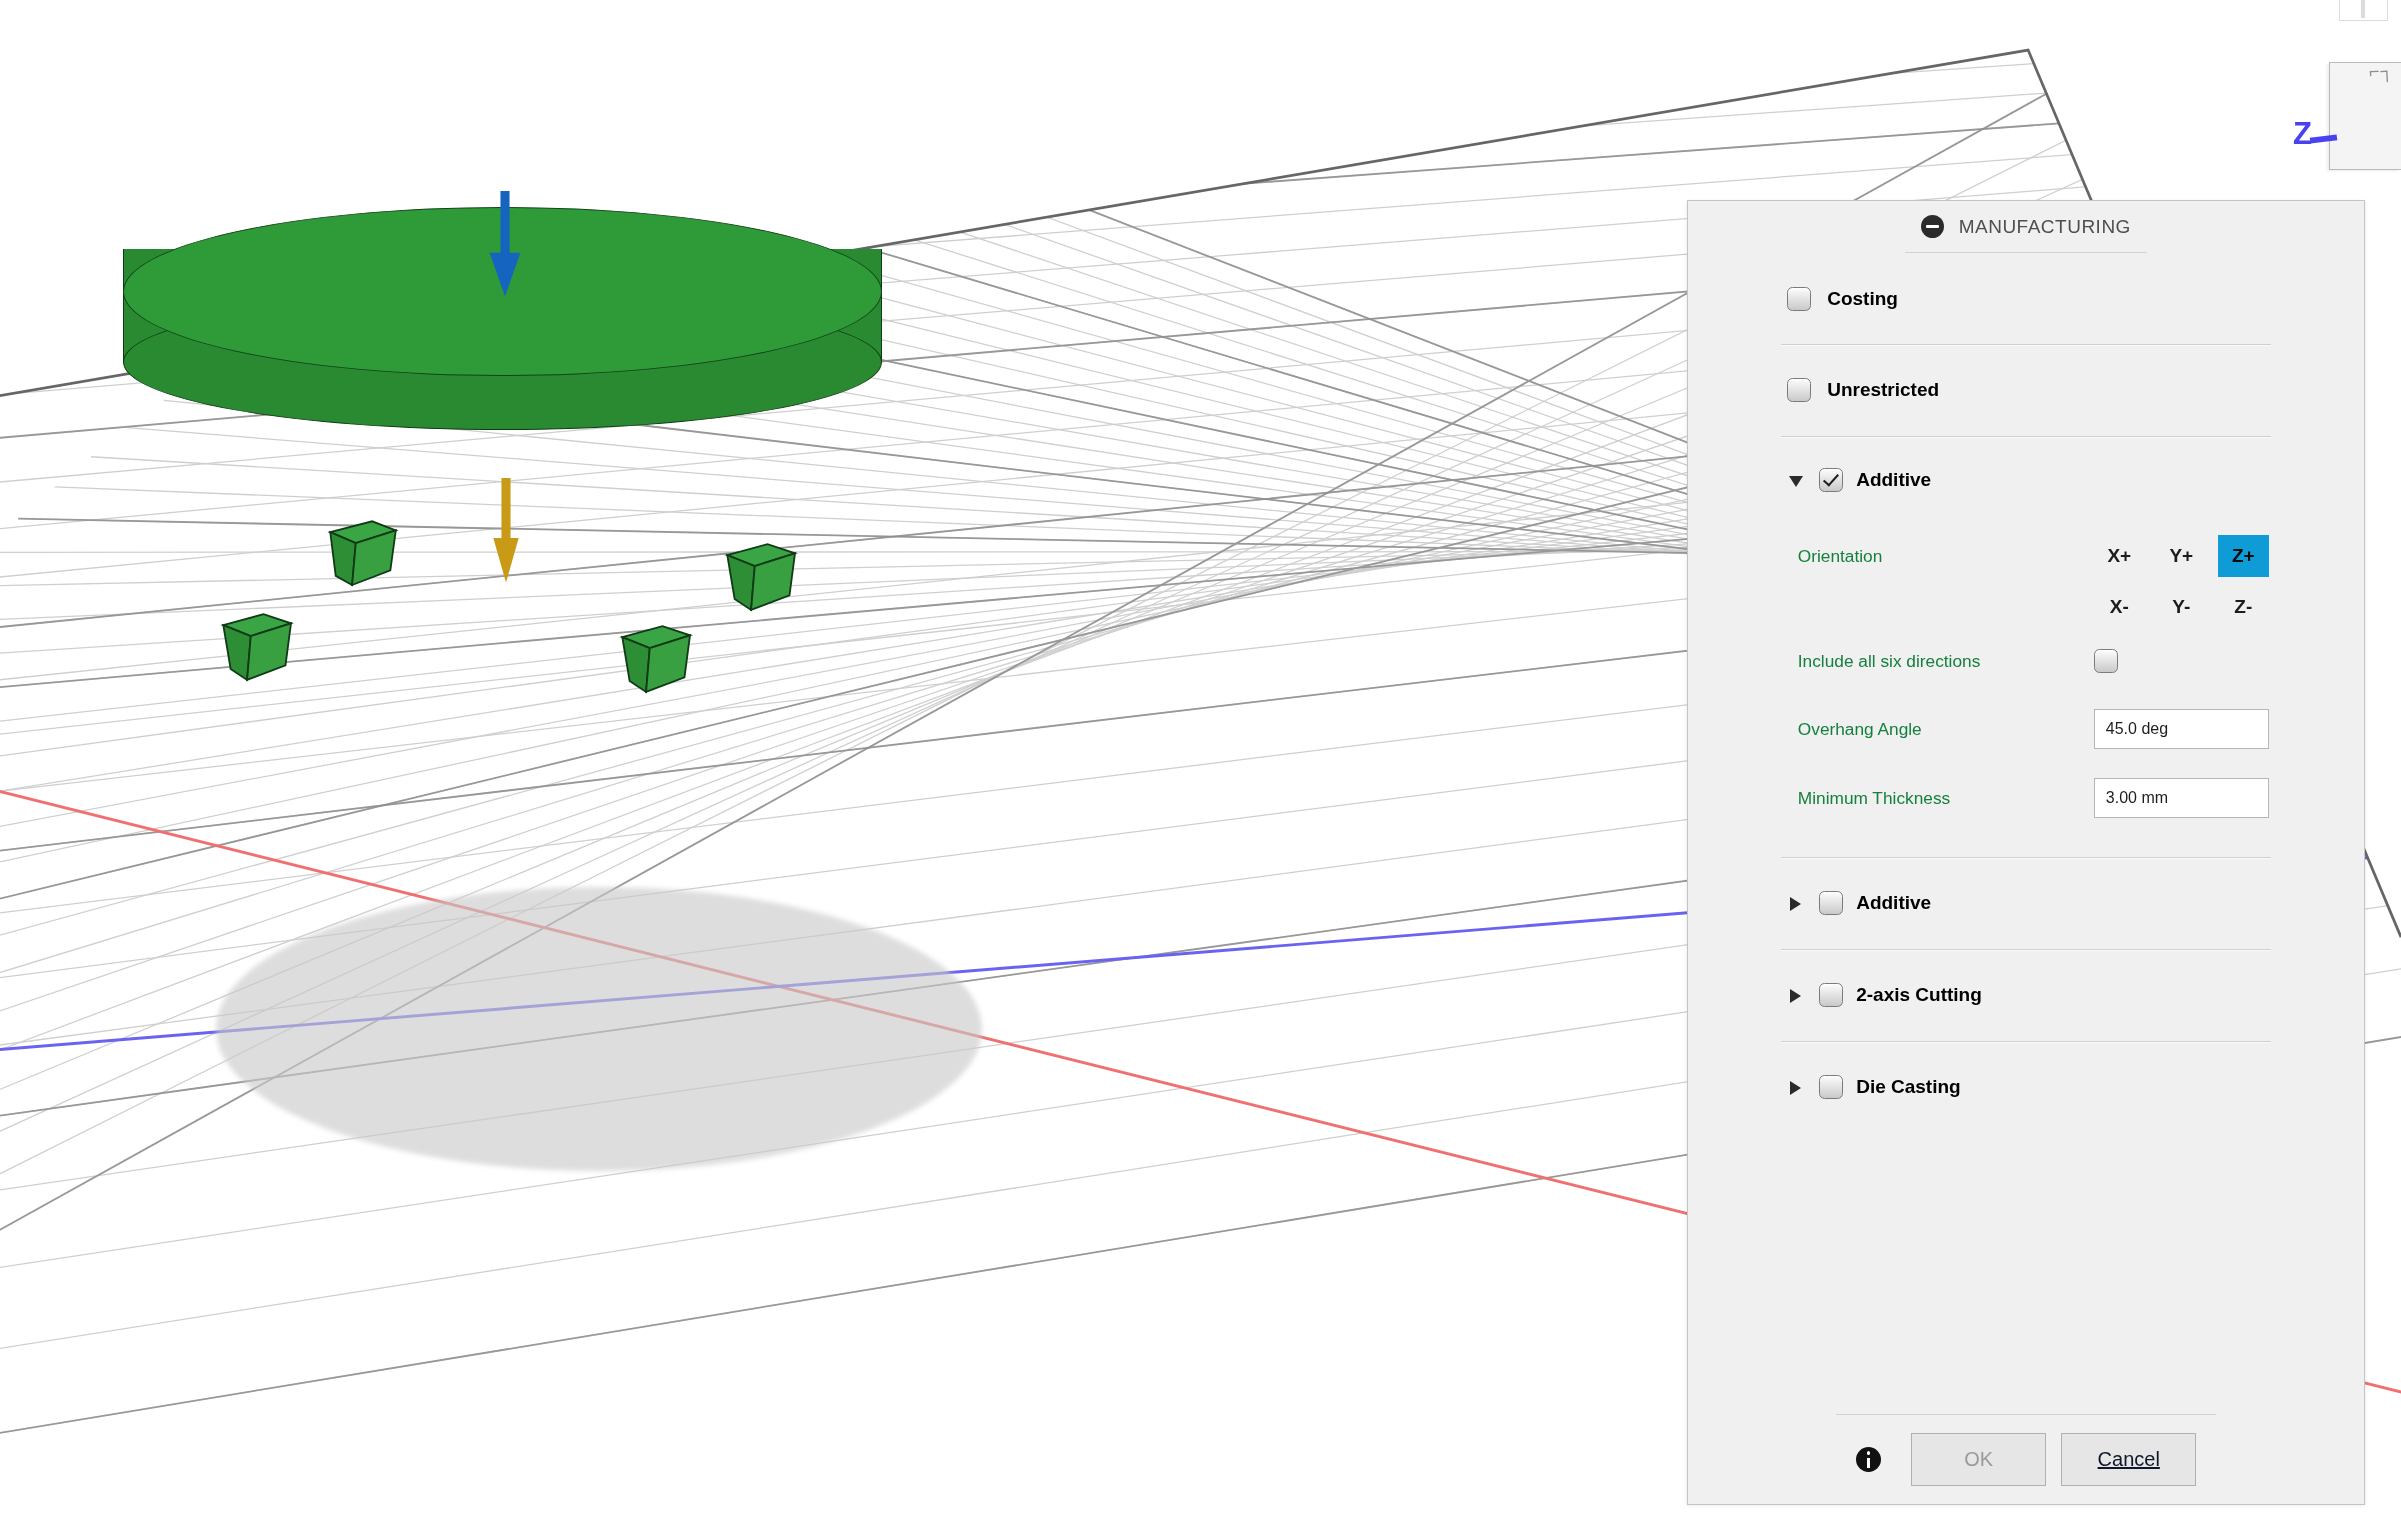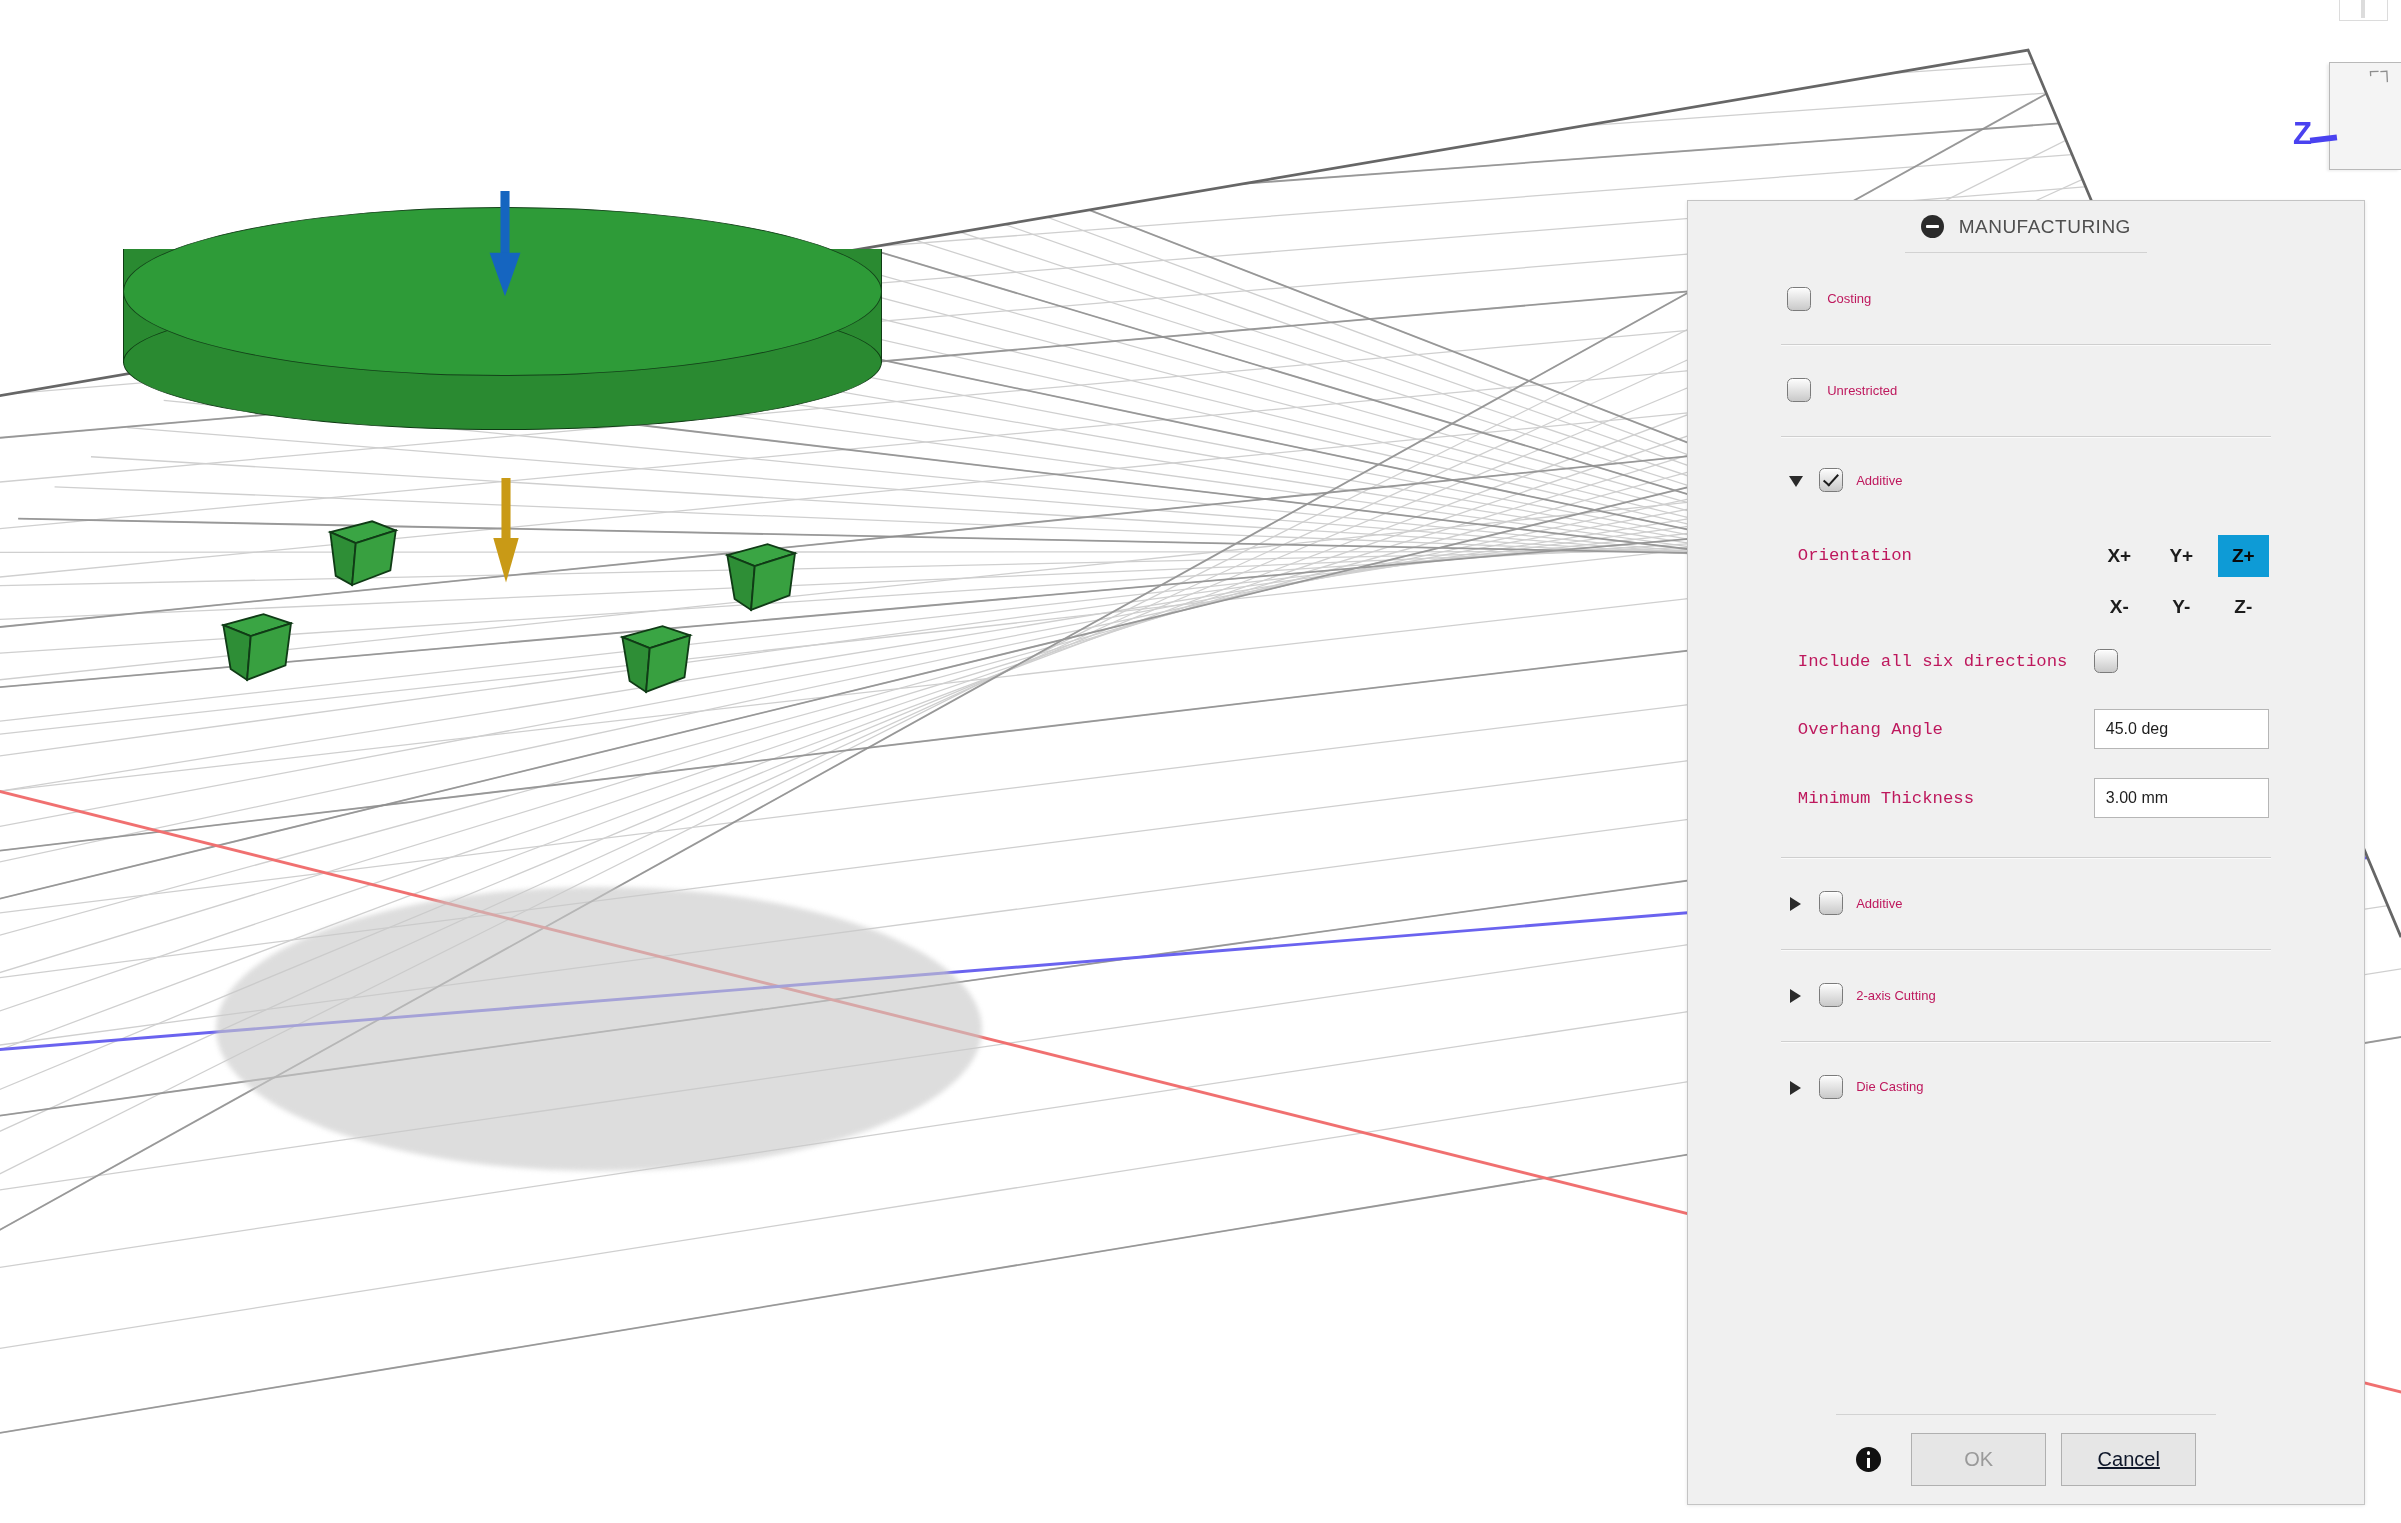--- a/index.html
+++ b/index.html
@@ -209,45 +209,44 @@
 
   .section-row {
     display: flex;
     align-items: center;
     height: 91px;
     padding: 0 16.4px 0 20px;
     box-sizing: border-box;
     gap: 16.4px;
   }
   .section-row .sec-label {
-    font-size: 13px;
-    font-weight: normal;
-    color: #be185d;
+    font-size: 19px;
+    font-weight: bold;
+    color: #000000;
   }
 
   .hr {
     height: 0.9px;
     margin: 0 14.6px;
     background: #cfcfcf;
     box-shadow: 0 0.9px 0 #fbfbfb;
   }
 
   
   .form-row {
     display: flex;
     align-items: center;
     min-height: 69px;
     padding: 0 16.4px 0 31px;
     box-sizing: border-box;
   }
   .form-label {
     font-size: 17.3px;
-    color: #be185d;
+    color: #15803d;
     flex: 0 0 296px;
-    font-family: Liberation Mono, monospace;
   }
   .orient-grid {
     display: flex;
     flex-direction: column;
     gap: 9px;
   }
   .orient-line {
     display: flex;
     gap: 11px;
   }

